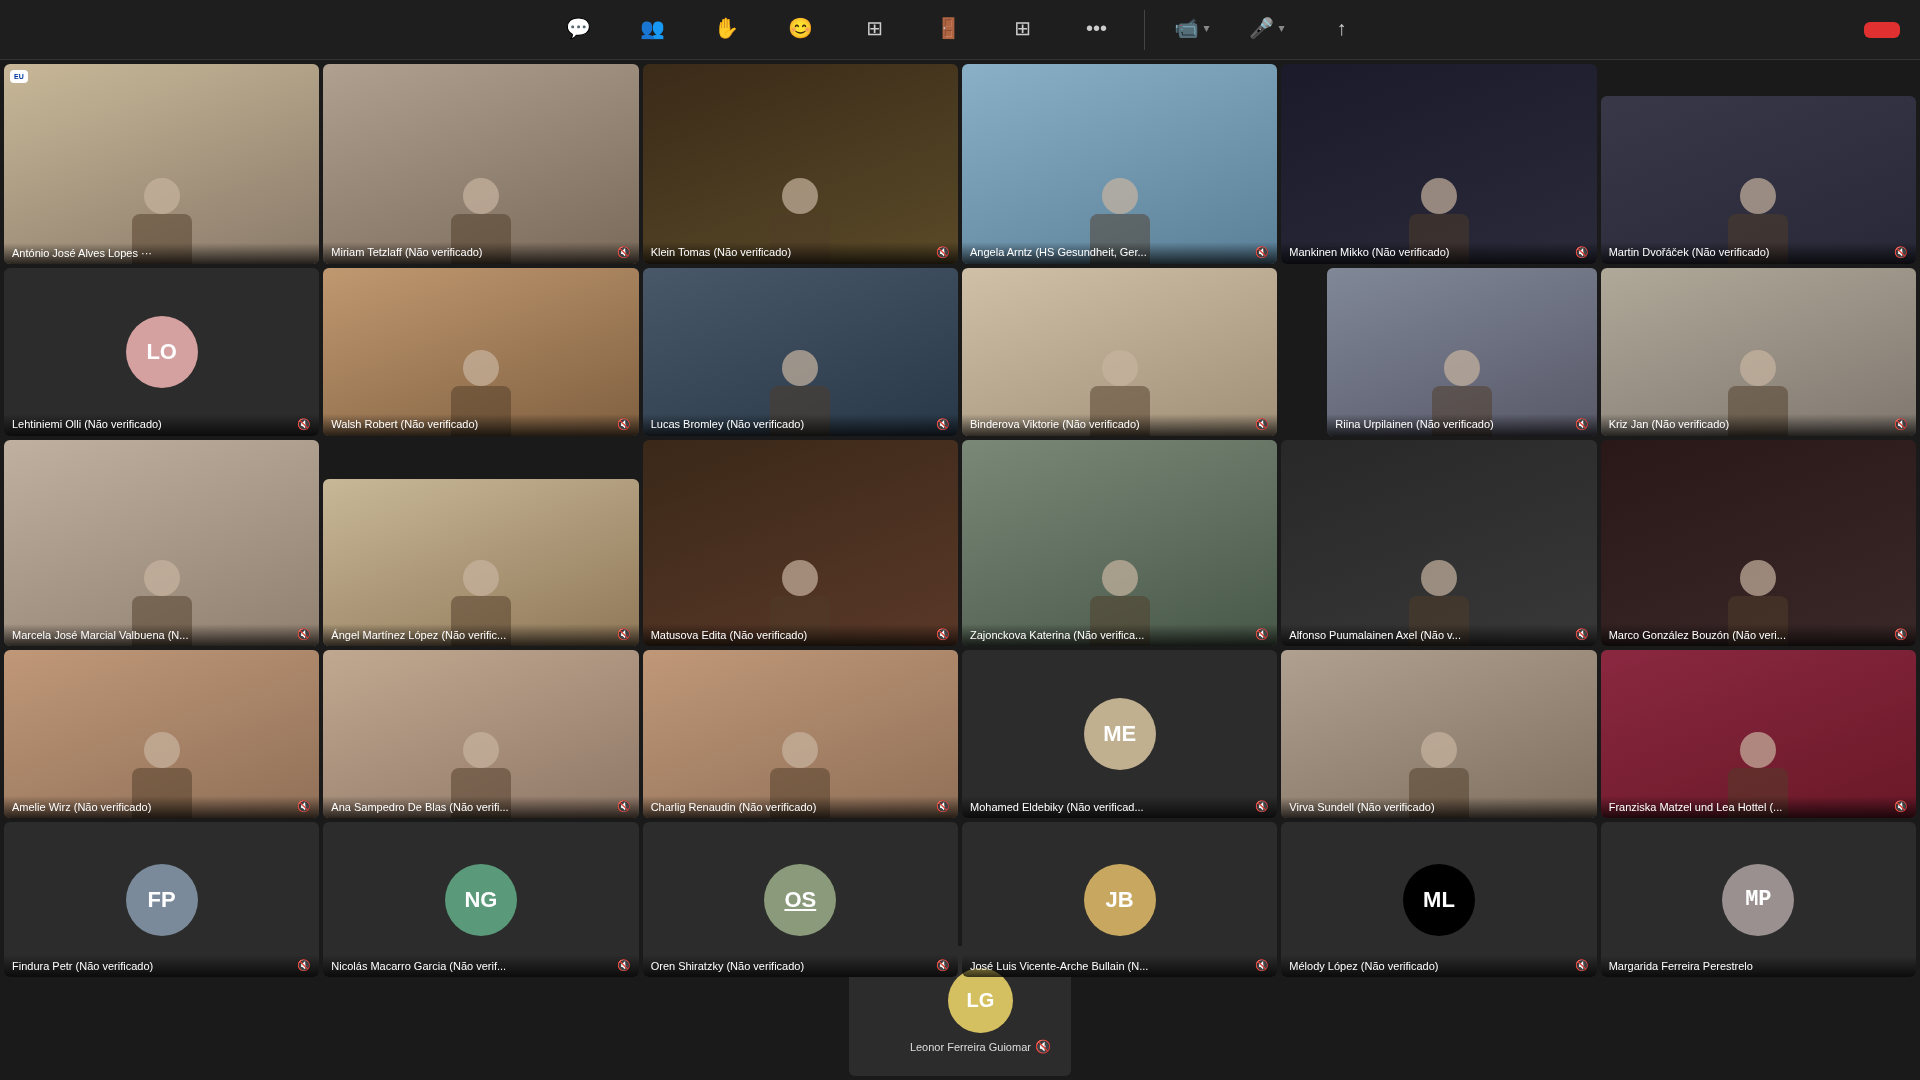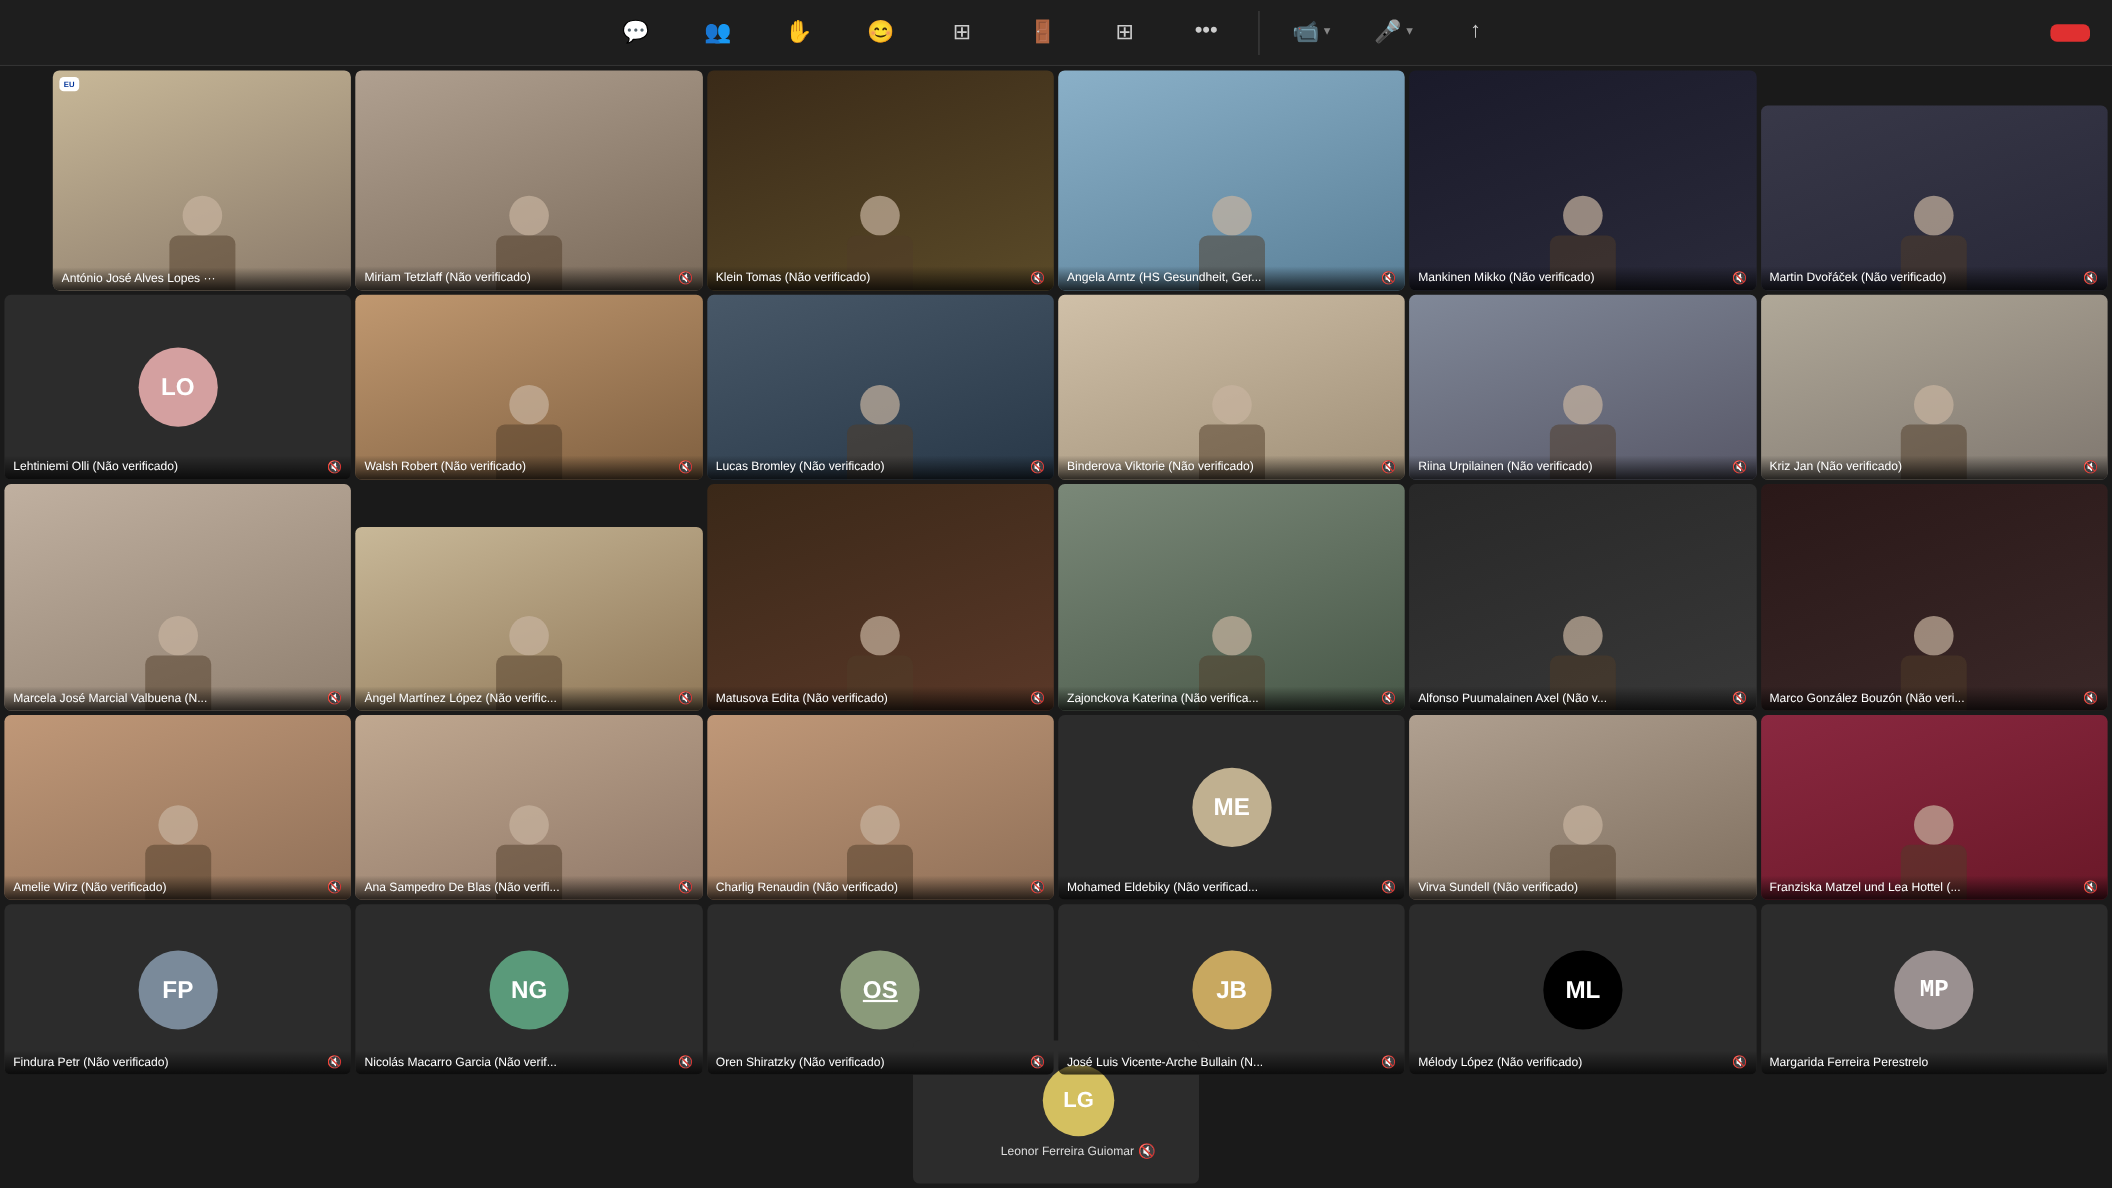--- a/index.html
+++ b/index.html
@@ -133,21 +133,21 @@
 
     
     .bottom-row {
       display: flex;
       justify-content: center;
       align-items: flex-end;
       gap: 4px;
       height: 130px;
     }
     .bottom-cell {
-      width: 260px;
+      width: 222px;
       height: 130px;
       background: #2c2c2c;
       border-radius: 6px;
       display: flex;
       flex-direction: column;
       align-items: center;
       justify-content: center;
       position: relative;
       padding-left: 41px;
     }
@@ -252,21 +252,21 @@
   </div>
 
   <button class="end-call-btn">
     <span></span>
   </button>
 </div>
 
 <div class="grid-area">
   <div class="video-grid" id="video-grid">
 
-  <div class="video-cell" style="background: linear-gradient(160deg, rgb(200, 184, 152) 0%, rgb(138, 122, 106) 100%); margin-left: 44px;">
+  <div class="video-cell" style="background: linear-gradient(160deg, rgb(200, 184, 152) 0%, rgb(138, 122, 106) 100%);">
         <div style="position: absolute; bottom: 0px; left: 50%; transform: translateX(-50%); display: flex; flex-direction: column; align-items: center;">
           <div style="width: 36px; height: 36px; border-radius: 50%; background: rgba(200, 180, 160, 0.7); margin-bottom: 0px;"></div>
           <div style="width: 60px; height: 50px; background: rgba(80, 60, 40, 0.5); border-radius: 8px 8px 0px 0px;"></div>
         </div>
         <div class="cell-label">
           <span class="name">António José Alves Lopes ···</span>
           <span class="mute-icon"></span>
         </div>
         <div class="logo-overlay"><span style="color:#003399;font-size:7px;">EU</span></div>
       </div>
@@ -350,21 +350,21 @@
       <div class="video-cell" style="background: linear-gradient(160deg, rgb(208, 192, 168) 0%, rgb(160, 144, 120) 100%);">
         <div style="position: absolute; bottom: 0px; left: 50%; transform: translateX(-50%); display: flex; flex-direction: column; align-items: center;">
           <div style="width: 36px; height: 36px; border-radius: 50%; background: rgba(200, 180, 160, 0.7); margin-bottom: 0px;"></div>
           <div style="width: 60px; height: 50px; background: rgba(80, 60, 40, 0.5); border-radius: 8px 8px 0px 0px;"></div>
         </div>
         <div class="cell-label">
           <span class="name">Binderova Viktorie (Não verificado)</span>
           <span class="mute-icon">🔇</span>
         </div>
       </div>
-      <div class="video-cell" style="background: linear-gradient(160deg, rgb(128, 136, 152) 0%, rgb(88, 88, 104) 100%);">
+      <div class="video-cell" style="background: linear-gradient(160deg, rgb(128, 136, 152) 0%, rgb(88, 88, 104) 100%); margin-left: 46px;">
         <div style="position: absolute; bottom: 0px; left: 50%; transform: translateX(-50%); display: flex; flex-direction: column; align-items: center;">
           <div style="width: 36px; height: 36px; border-radius: 50%; background: rgba(200, 180, 160, 0.7); margin-bottom: 0px;"></div>
           <div style="width: 60px; height: 50px; background: rgba(80, 60, 40, 0.5); border-radius: 8px 8px 0px 0px;"></div>
         </div>
         <div class="cell-label">
           <span class="name">Riina Urpilainen (Não verificado)</span>
           <span class="mute-icon">🔇</span>
         </div>
       </div>
       <div class="video-cell" style="background: linear-gradient(160deg, rgb(176, 168, 152) 0%, rgb(128, 120, 112) 100%);">

